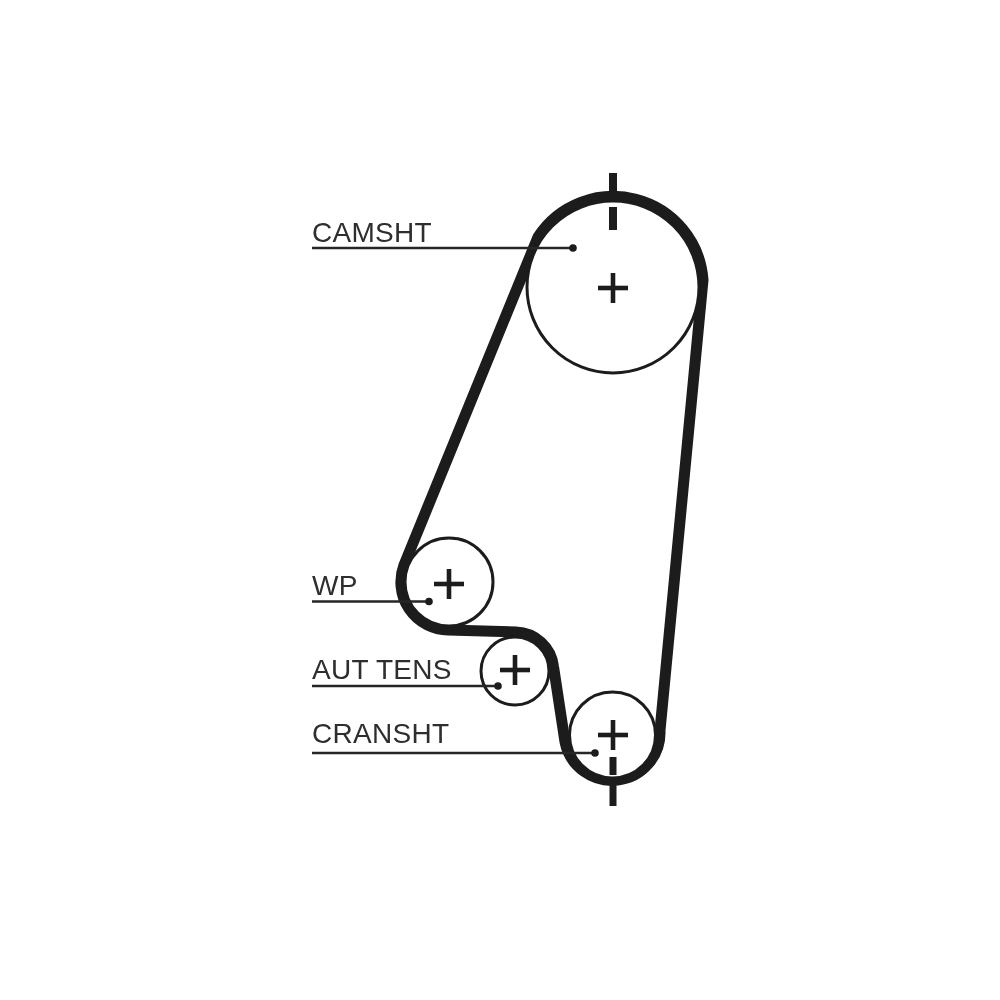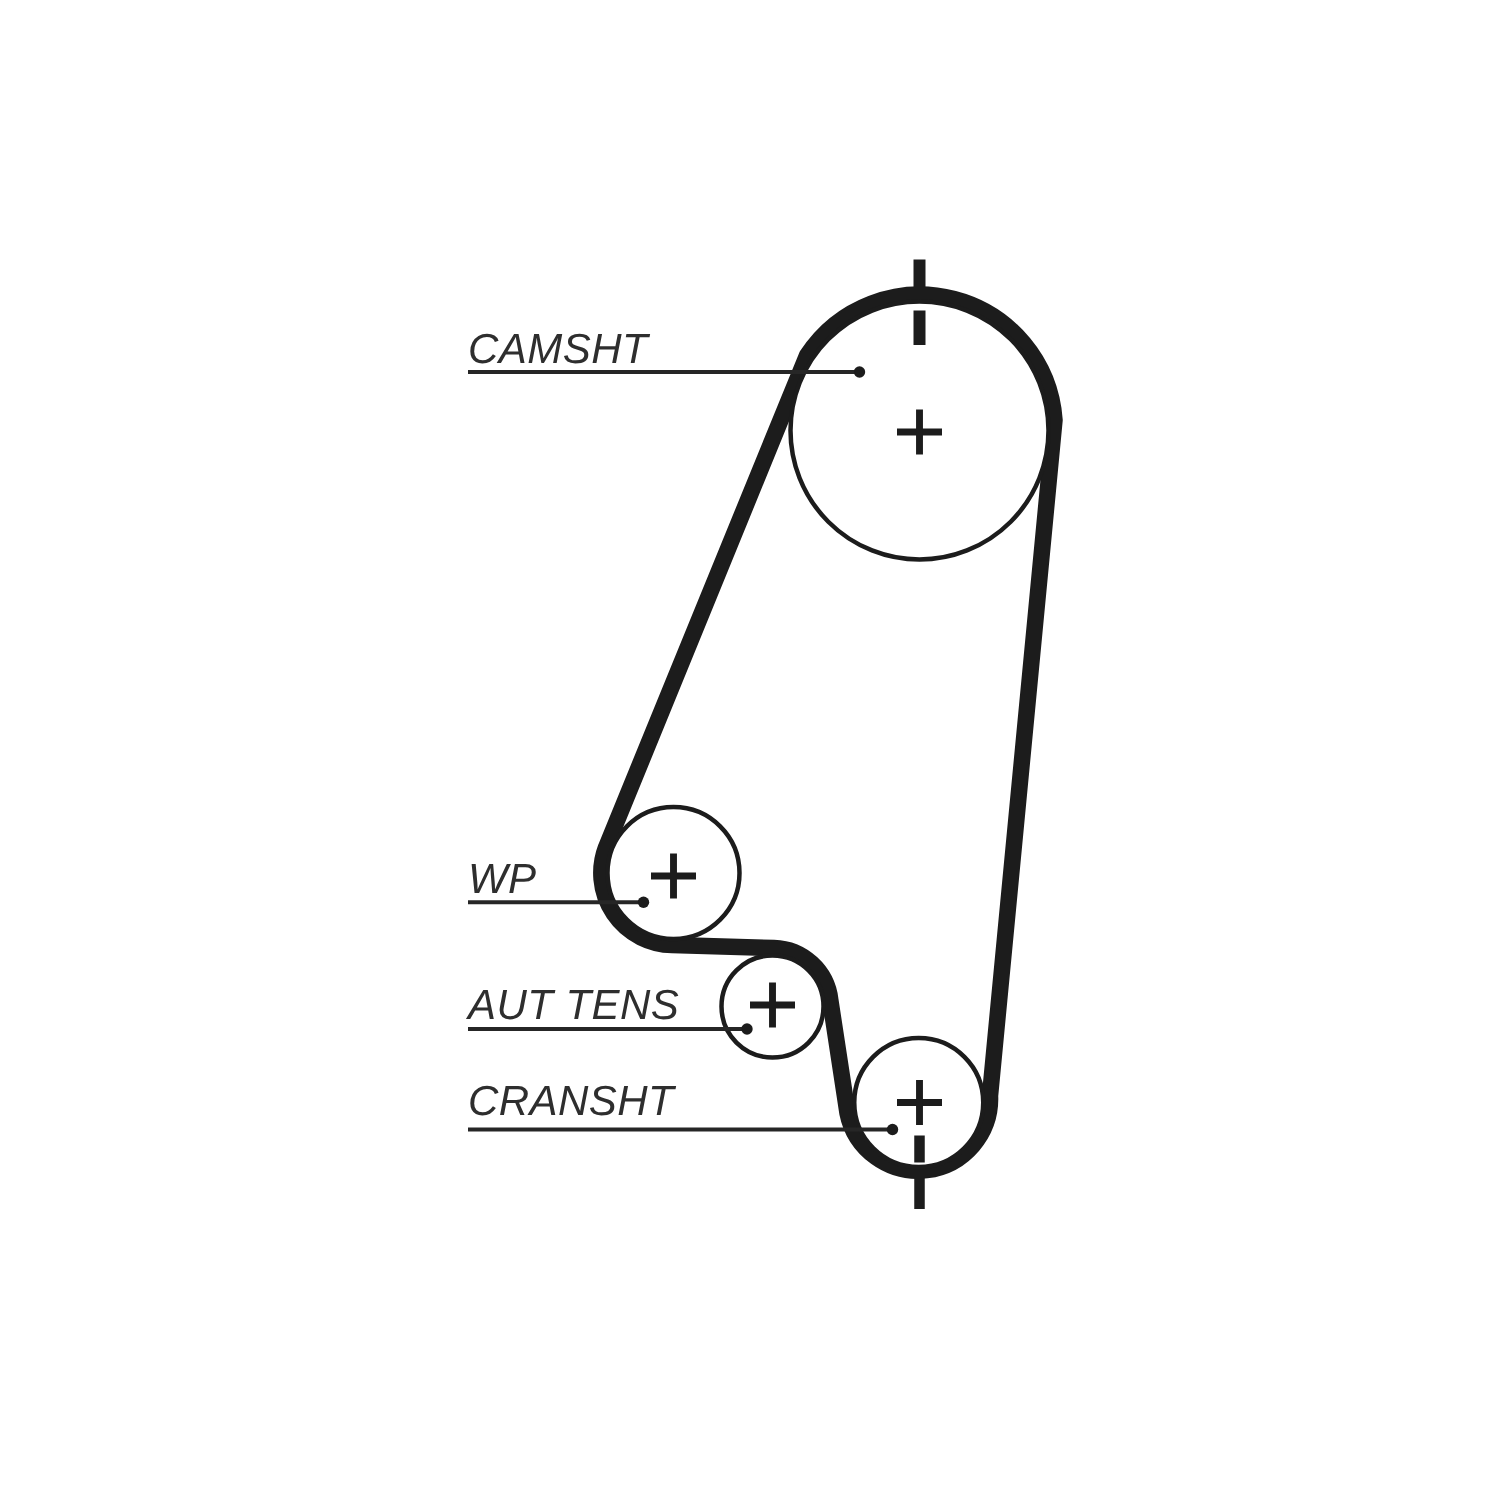--- a/index.html
+++ b/index.html
@@ -6,21 +6,20 @@
     margin: 0;
     padding: 0;
     background: #ffffff;
   }
   .page {
     position: relative;
     width: 1000px;
     height: 880px;
     background: #ffffff;
     overflow: hidden;
-    font-style: italic;
   }
   svg.diagram {
     position: absolute;
     left: 0;
     top: 0;
     width: 1000px;
     height: 1000px;
   }
   .belt {
     fill: none;

